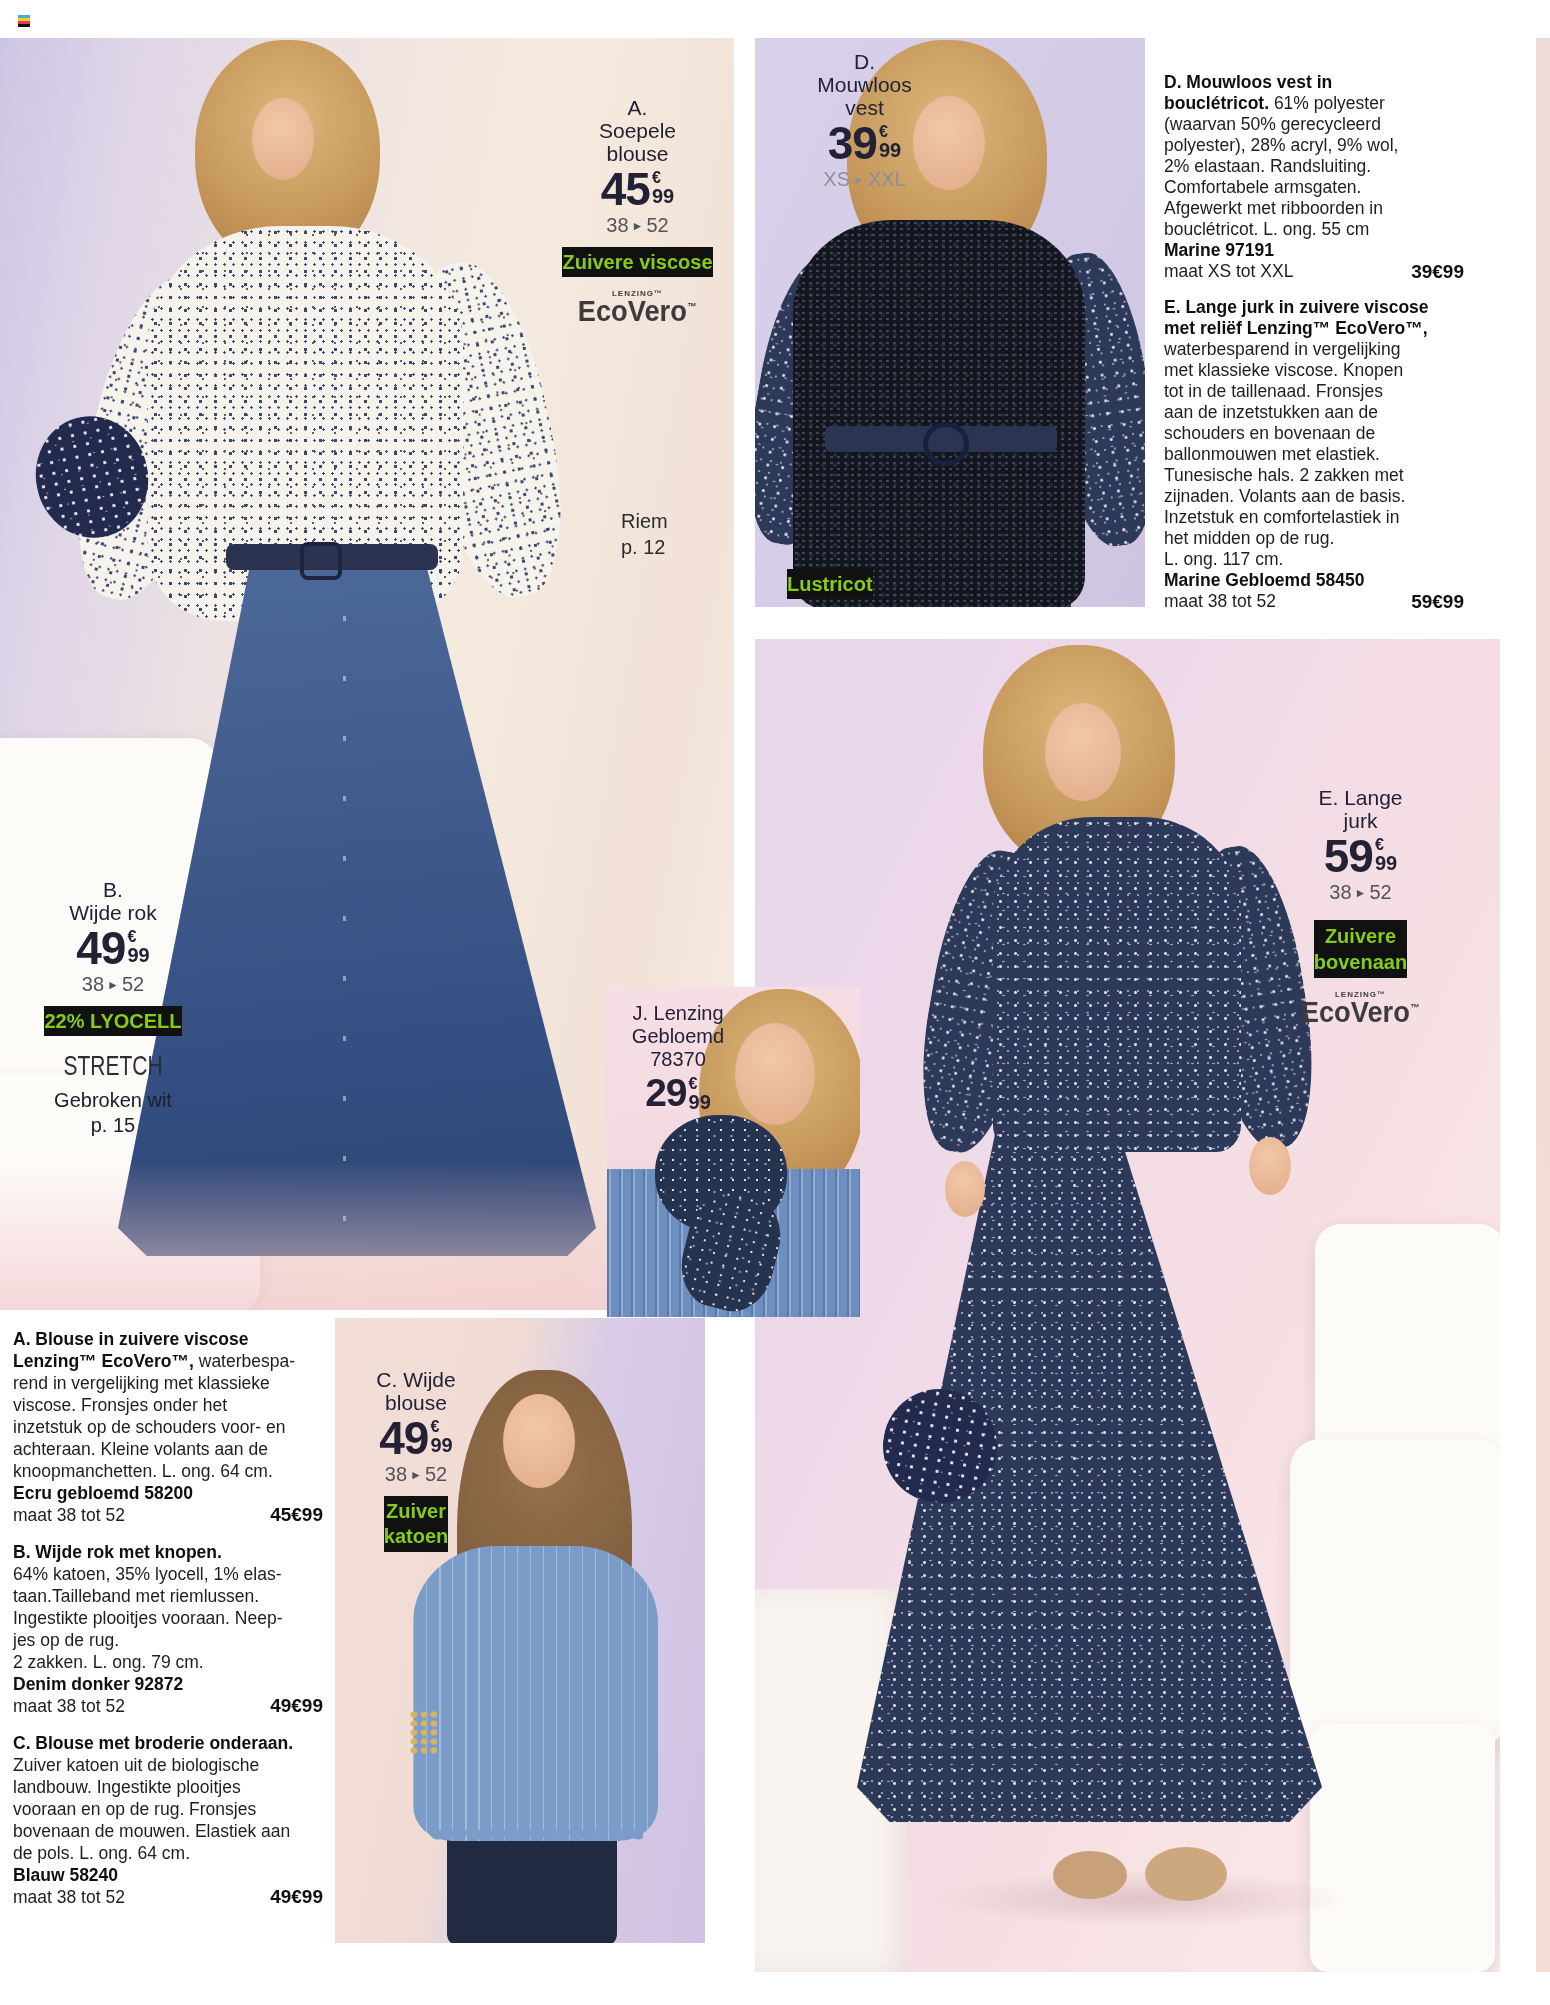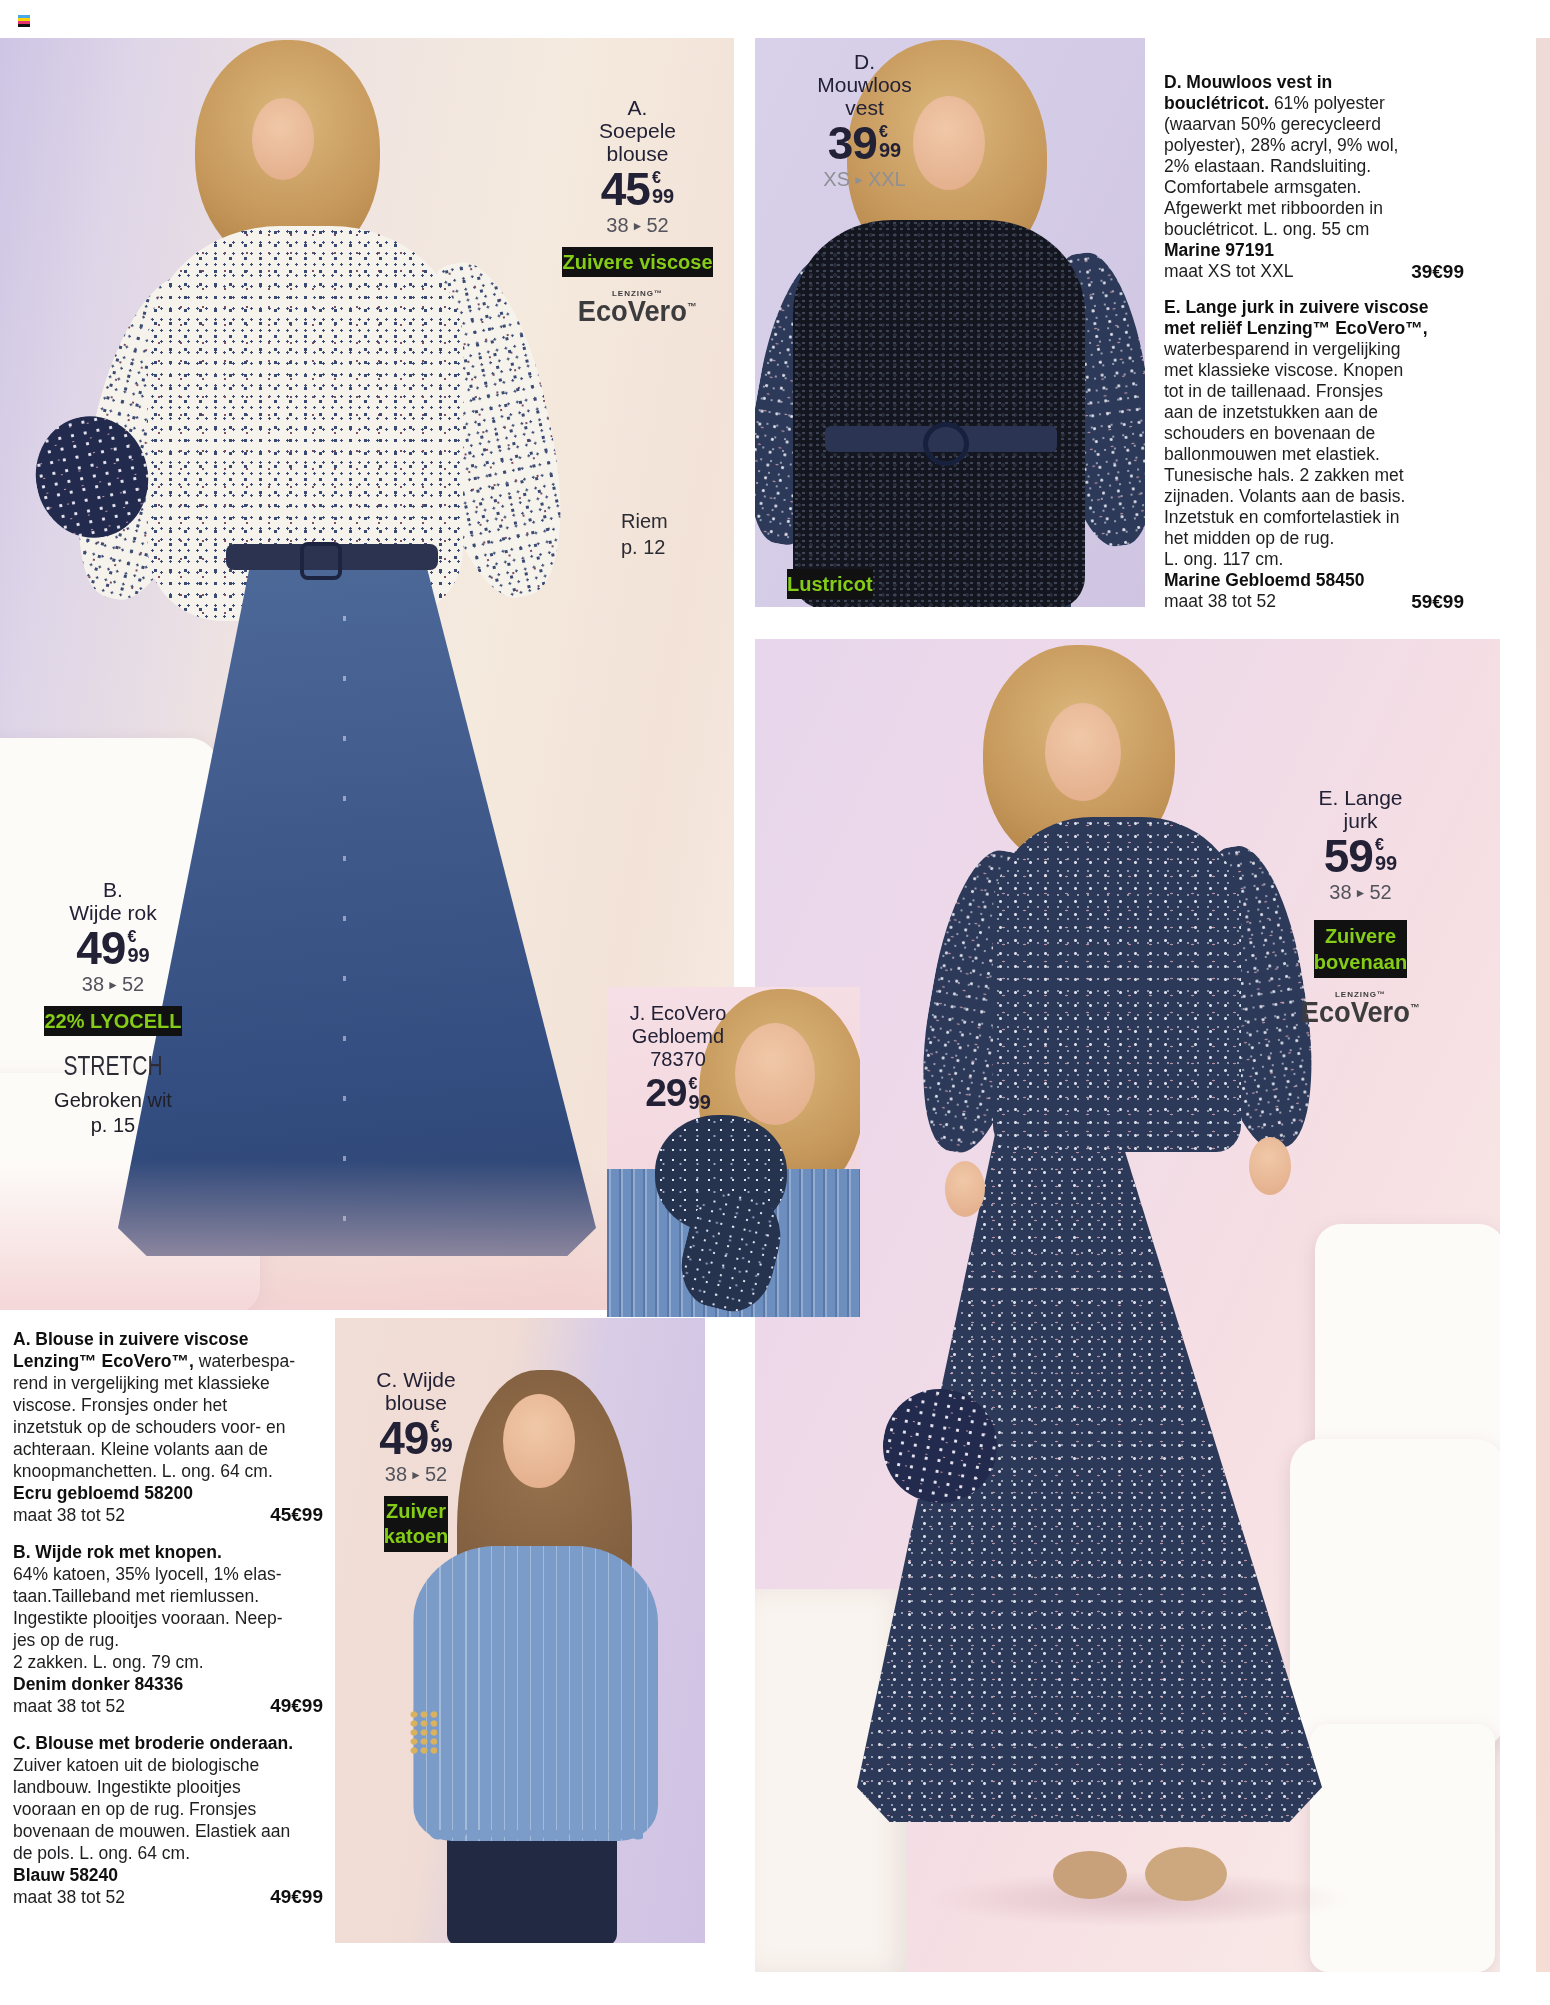--- a/index.html
+++ b/index.html
@@ -331,21 +331,21 @@
     </div>
     <div><span class="badge"><div>Zuivere</div><div>bovenaan</div></span></div>
     <div class="ecovero">
       <span class="eco-small">LENZING™</span>
       <span class="eco-main"><span>EcoVero</span><sup>™</sup></span>
     </div>
   </div>
 
   <div id="ov-j" class="ov">
     <div class="t">
-        <div>J. EcoVero</div>
+        <div>J. Lenzing</div>
         <div>Gebloemd</div>
         <div>78370</div>
       </div>
     <div class="price">
       <span class="p-int">29</span>
       <span class="p-frac">
         <span class="p-cur">€</span>
         <span class="p-dec">99</span>
       </span>
     </div>
@@ -429,21 +429,21 @@
       </div>
     </div>
     <div class="desc">
       <div>
           <div><b>B. Wijde rok met knopen.</b></div>
           <div>64% katoen, 35% lyocell, 1% elas-</div>
           <div>taan.Tailleband met riemlussen.</div>
           <div>Ingestikte plooitjes vooraan. Neep-</div>
           <div>jes op de rug.</div>
           <div>2 zakken. L. ong. 79 cm.</div>
-          <div><b>Denim donker 84336</b></div>
+          <div><b>Denim donker 92872</b></div>
         </div>
       <div class="foot">
         <span>maat 38 tot 52</span>
         <span class="pr">49€99</span>
       </div>
     </div>
     <div class="desc">
       <div>
           <div><b>C. Blouse met broderie onderaan.</b></div>
           <div>Zuiver katoen uit de biologische</div>

